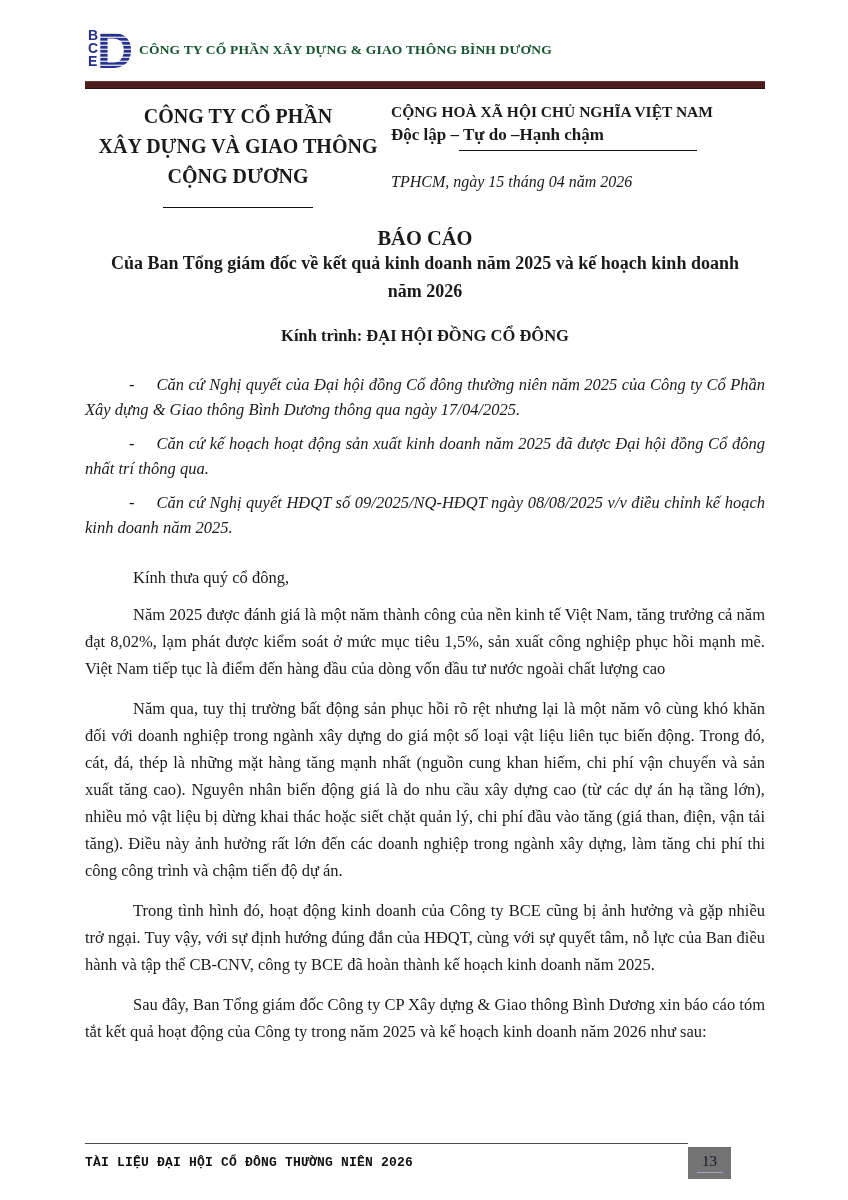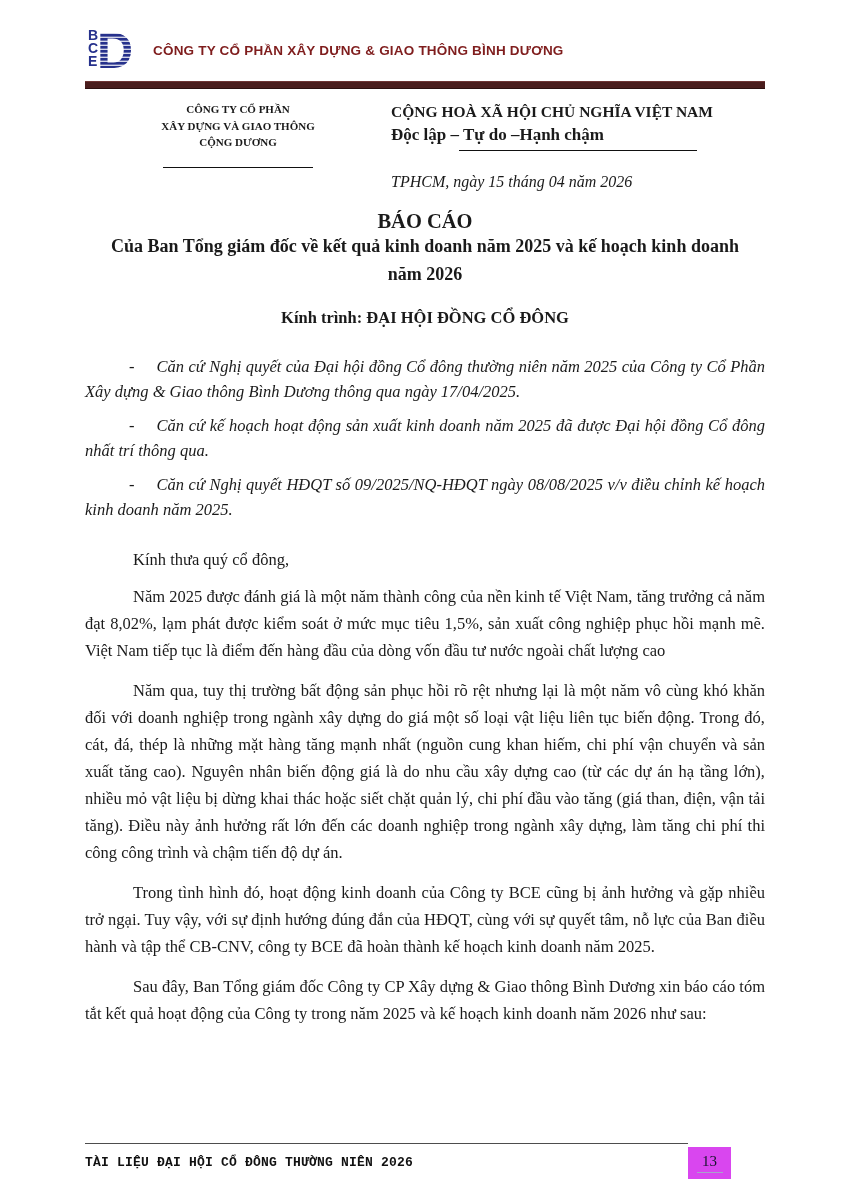--- a/index.html
+++ b/index.html
@@ -10,31 +10,31 @@
     overflow:hidden;
     font-family:"Liberation Serif",serif;
     color:#1a1a1a;
     box-sizing:border-box;
     padding:26px 83px 0 85px;
   }
   
   .top-banner{display:flex;align-items:center;}
   .logo{width:54px;height:48px;flex:0 0 auto;}
   .banner-title{
-    font-family:Liberation Sans, sans-serif;
+    font-family:Liberation Serif, serif;
     font-weight:bold;font-size:13.5px;letter-spacing:.2px;
-    color:#7f1d1d;margin-left:14px;white-space:nowrap;
+    color:#14532d;white-space:nowrap;
   }
   .banner-rule{
     margin-top:7px;height:6px;background:#4a1d1d;
     border-top:1.5px solid #6e3434;border-bottom:1px solid #2c0f0f;
   }
   
   .heading-cols{display:flex;margin-top:12px;}
-  .col-left{width:45%;text-align:center;font-weight:bold;font-size:11px;line-height:1.5;}
+  .col-left{width:45%;text-align:center;font-weight:bold;font-size:20px;line-height:1.5;}
   .col-left .underline{width:150px;border-top:1.6px solid #111;margin:16px auto 0;}
   .col-right{width:55%;}
   .col-right .nation{font-weight:bold;font-size:15.5px;line-height:1.4;}
   .col-right .motto{font-weight:bold;font-size:17px;margin-top:2px;}
   .col-right .underline{width:238px;border-top:1.6px solid #111;margin:5px auto 0;}
   .col-right .dateline{font-style:italic;font-size:16px;margin-top:22px;}
   
   .doc-title{text-align:center;font-weight:bold;font-size:20.5px;margin-top:19px;}
   .doc-subtitle{text-align:center;font-weight:bold;font-size:18px;line-height:1.55;padding:0 18px;}
   .submission{text-align:center;font-weight:bold;font-size:16.5px;margin-top:20px;}
@@ -53,21 +53,21 @@
   }
   
   .footer-rule{position:absolute;left:85px;top:1143px;width:603px;border-top:1.5px solid #4d4d4d;}
   .footer-text{
     position:absolute;left:85px;top:1155px;width:600px;text-align:left;
     font-family:Liberation Mono, monospace;font-weight:bold;font-size:13px;color:#111;
     letter-spacing:.2px;
   }
   .page-num-box{
     position:absolute;left:688px;top:1147px;width:43px;height:32px;
-    background:#d946ef;display:flex;flex-direction:column;align-items:center;justify-content:center;
+    background:#737373;display:flex;flex-direction:column;align-items:center;justify-content:center;
   }
   .page-num-box .num{font-size:15px;color:#14142b;line-height:1;}
   .page-num-box .num-line{width:26px;border-top:1px solid #a9a2cc;margin-top:3px;}
 </style>
 </head>
 <body>
 
 <div class="page">
 
   <div class="top-banner">

